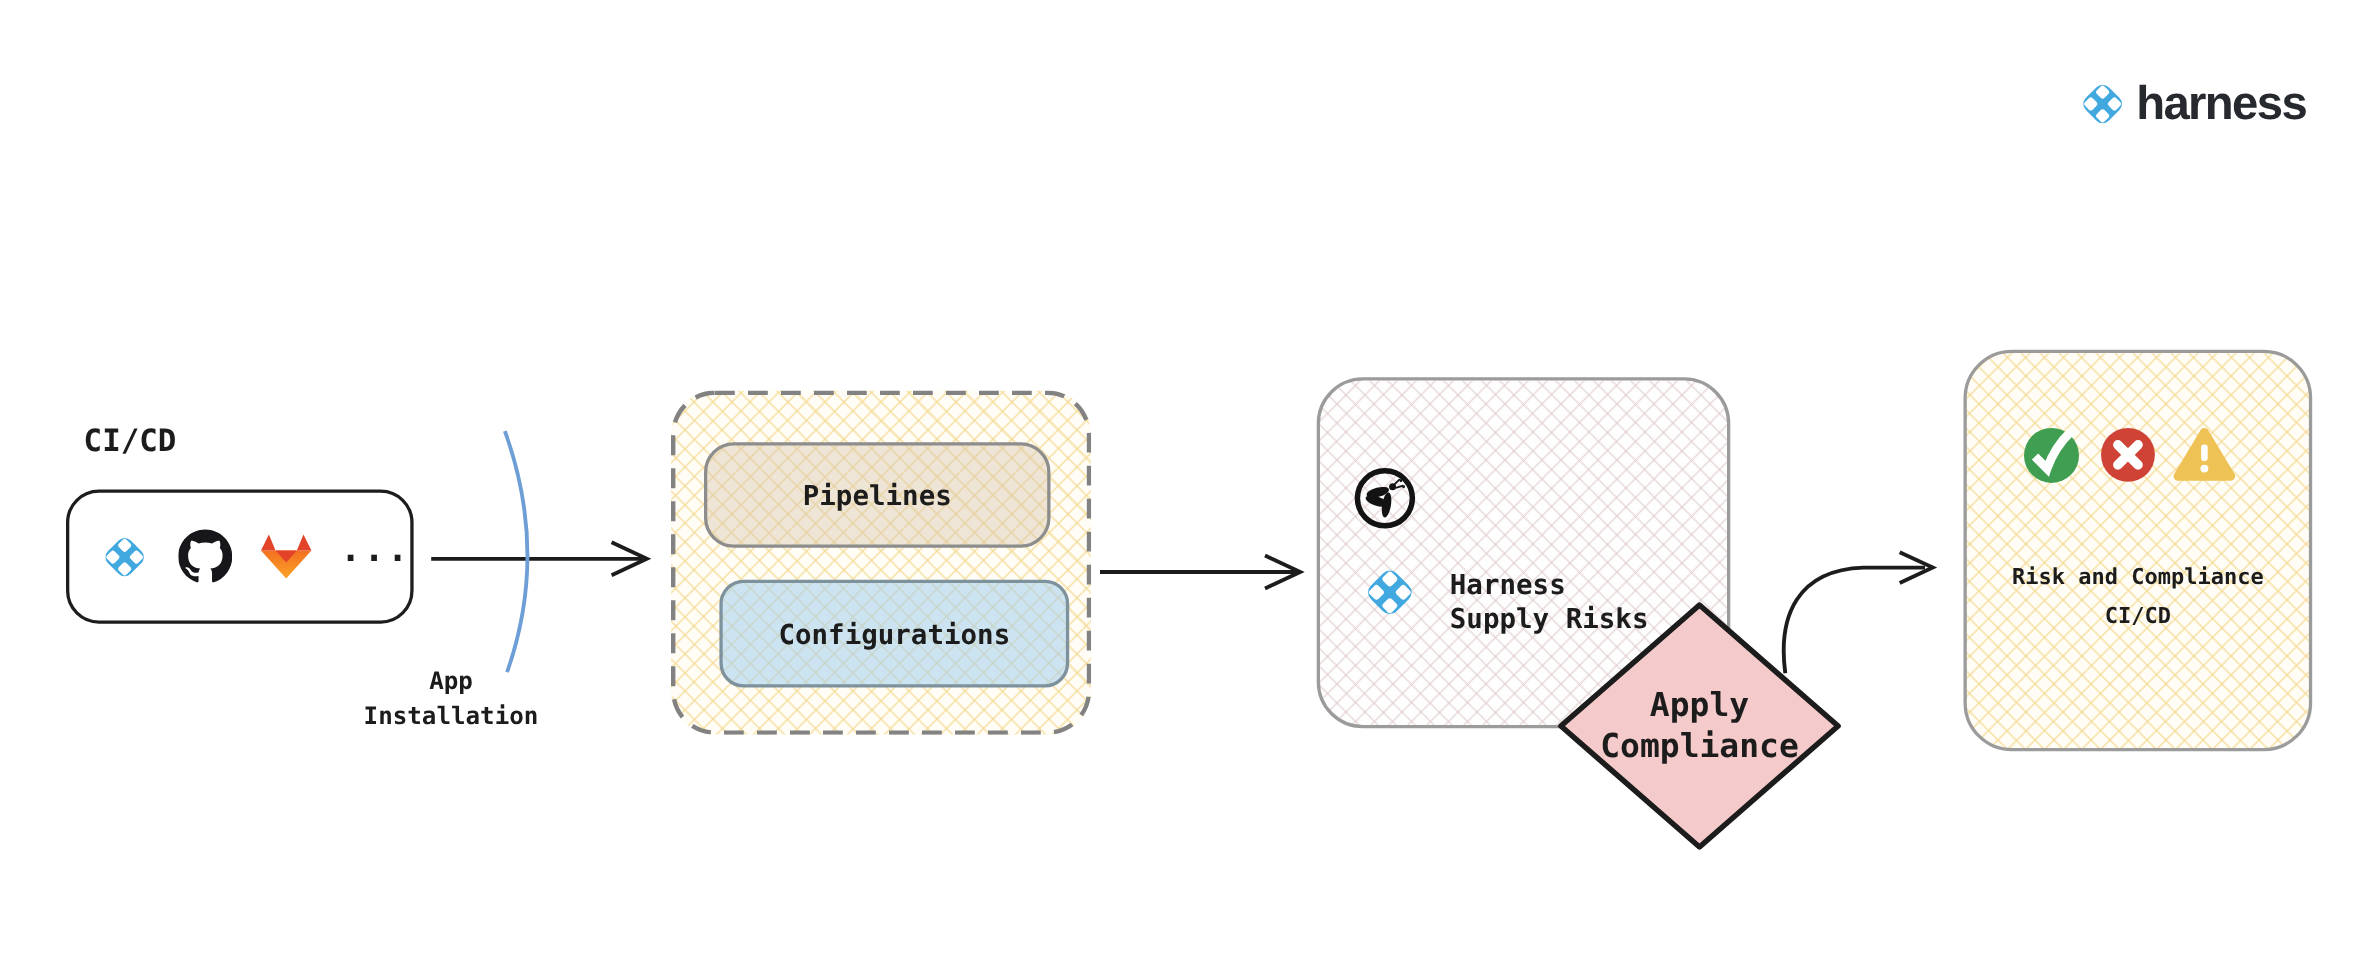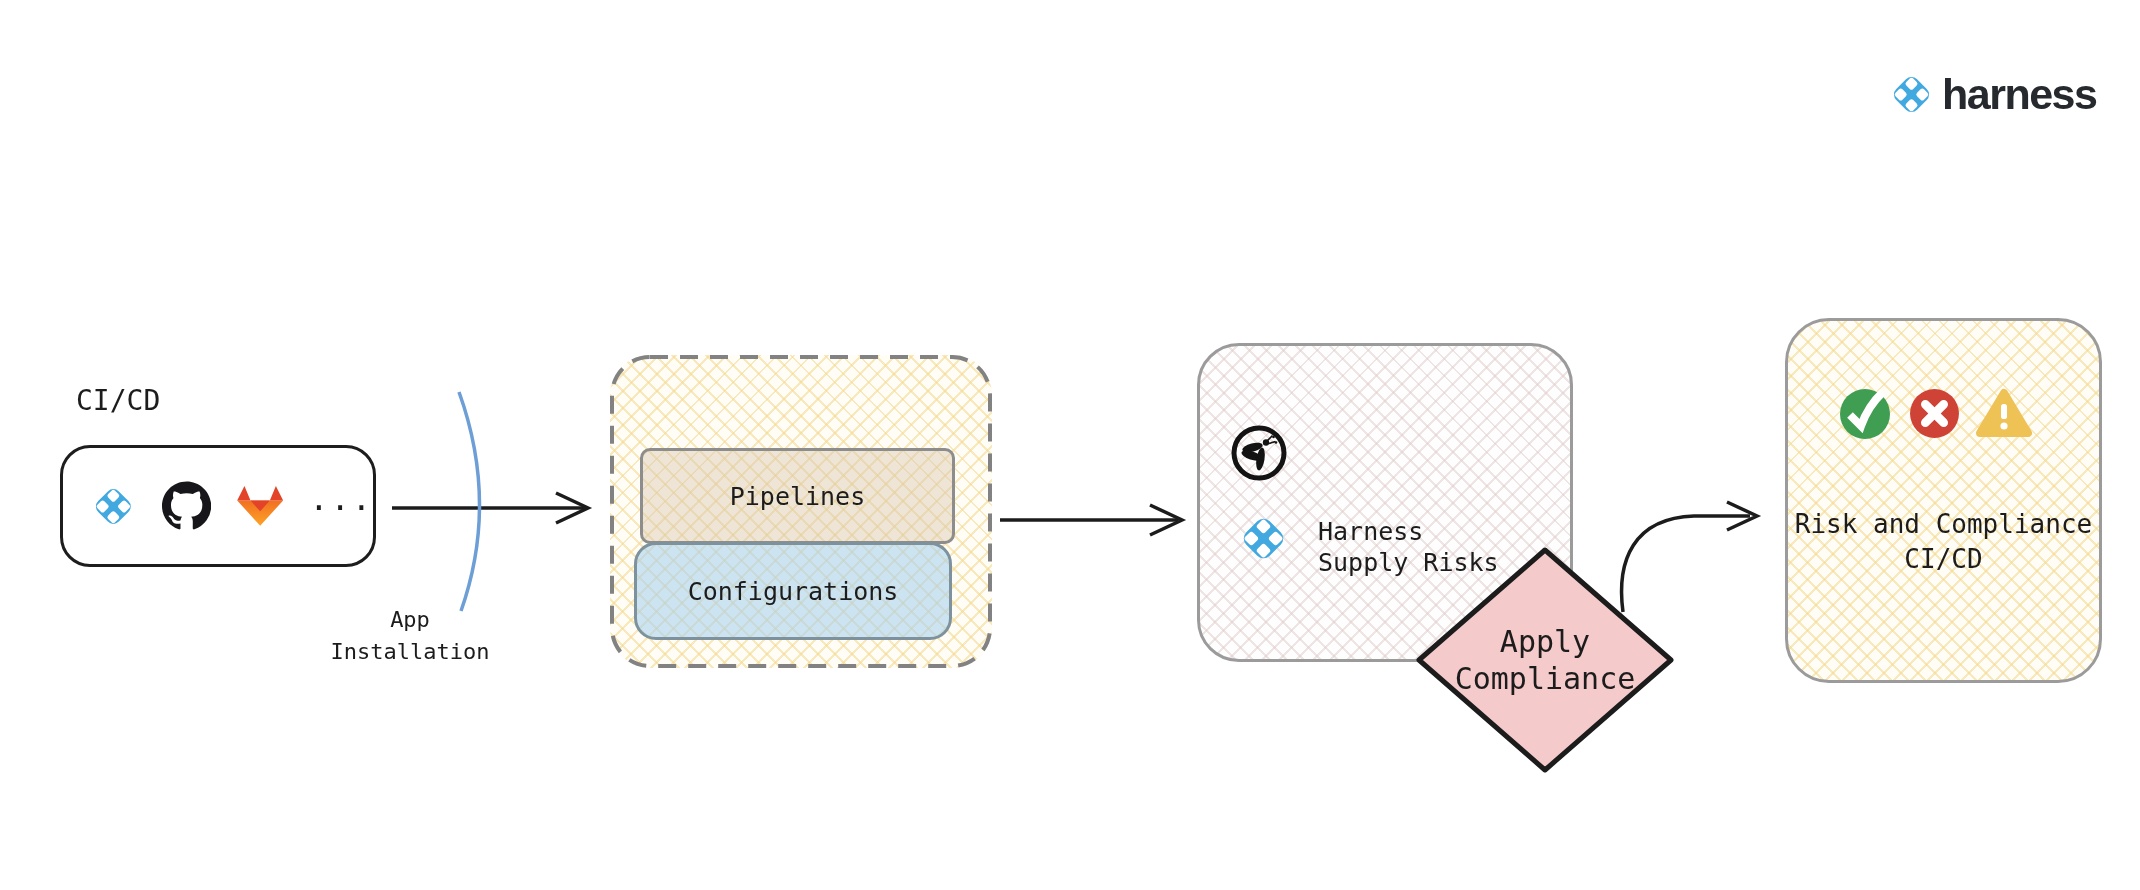--- a/index.html
+++ b/index.html
@@ -1,20 +1,20 @@
 <!DOCTYPE html>
 <html><head>
 <meta charset="utf-8">
 <style>
   html,body{margin:0;padding:0;background:#ffffff;}
   .canvas{
     position:relative;width:2140px;height:890px;background:#ffffff;overflow:hidden;
     font-family:"DejaVu Sans Mono","Liberation Mono",monospace;color:#1c1c1c;
   }
-  .mono{font-family:"DejaVu Sans Mono","Liberation Mono",monospace;font-weight:normal;color:#1c1c1c;}
+  .mono{font-family:"DejaVu Sans Mono","Liberation Mono",monospace;font-weight:bold;color:#1c1c1c;}
   .abs{position:absolute;}
 
   
   .brand{position:absolute;left:1888px;top:70px;display:flex;align-items:center;}
   .brand-text{font-family:"Liberation Sans","DejaVu Sans",sans-serif;font-weight:bold;
     font-size:43px;letter-spacing:-1.5px;color:#26292e;margin-left:7px;}
 
   
   .cicd-label{position:absolute;left:76px;top:384px;font-size:28px;}
   .tools-box{position:absolute;left:60px;top:445px;width:316px;height:122px;background:#fff;
@@ -38,36 +38,36 @@
 
   
   .app-install{position:absolute;left:296px;top:604px;width:228px;text-align:center;
     font-size:22px;line-height:32px;}
 
   
   .dashed-box{position:absolute;left:610px;top:355px;width:382px;height:313px;border-radius:40px;}
   .dashed-box > svg.dashrect{position:absolute;left:0;top:0;}
   .inner-box{position:absolute;display:flex;align-items:center;justify-content:center;
     font-size:25px;box-sizing:border-box;}
-  .pipelines-box{left:30px;top:47px;width:315px;height:96px;border-radius:10px;
-    border:3px solid #8d8d8d;background:rgba(215,196,172,.42);margin-top:46px;}
-  .config-box{left:24px;top:172px;width:318px;height:98px;border-radius:22px;
-    border:3px solid #7e929e;background:rgba(163,206,239,.55);margin-top:15px;}
+  .pipelines-box{left:30px;top:47px;width:315px;height:96px;border-radius:27px;
+    border:3px solid #8d8d8d;background:rgba(215,196,172,.42);}
+  .config-box{left:44px;top:172px;width:318px;height:98px;border-radius:22px;
+    border:3px solid #7e929e;background:rgba(163,206,239,.55);}
 
   
   .standards-box{position:absolute;left:1197px;top:343px;width:376px;height:319px;
     border:3px solid #9b9b9b;border-radius:42px;box-sizing:border-box;}
   .std-text{position:absolute;font-size:25px;line-height:31px;}
 
   
   .result-box{position:absolute;left:1785px;top:318px;width:317px;height:365px;
     border:3px solid #9b9b9b;border-radius:44px;box-sizing:border-box;}
   .status-row{position:absolute;left:50px;top:64px;display:flex;gap:14px;align-items:center;}
   .result-text{position:absolute;left:6px;right:6px;top:186px;text-align:center;
-    font-size:26px;line-height:35px;}
+    font-size:20px;line-height:35px;}
 
   
   .diamond-wrap{position:absolute;left:1413px;top:544px;width:264px;height:232px;}
   .diamond-text{position:absolute;inset:0;display:flex;flex-direction:column;align-items:center;
     justify-content:center;font-size:30px;line-height:37px;text-align:center;}
 
   svg{display:block;}
   .connectors{position:absolute;left:0;top:0;pointer-events:none;}
 </style>
 </head>

